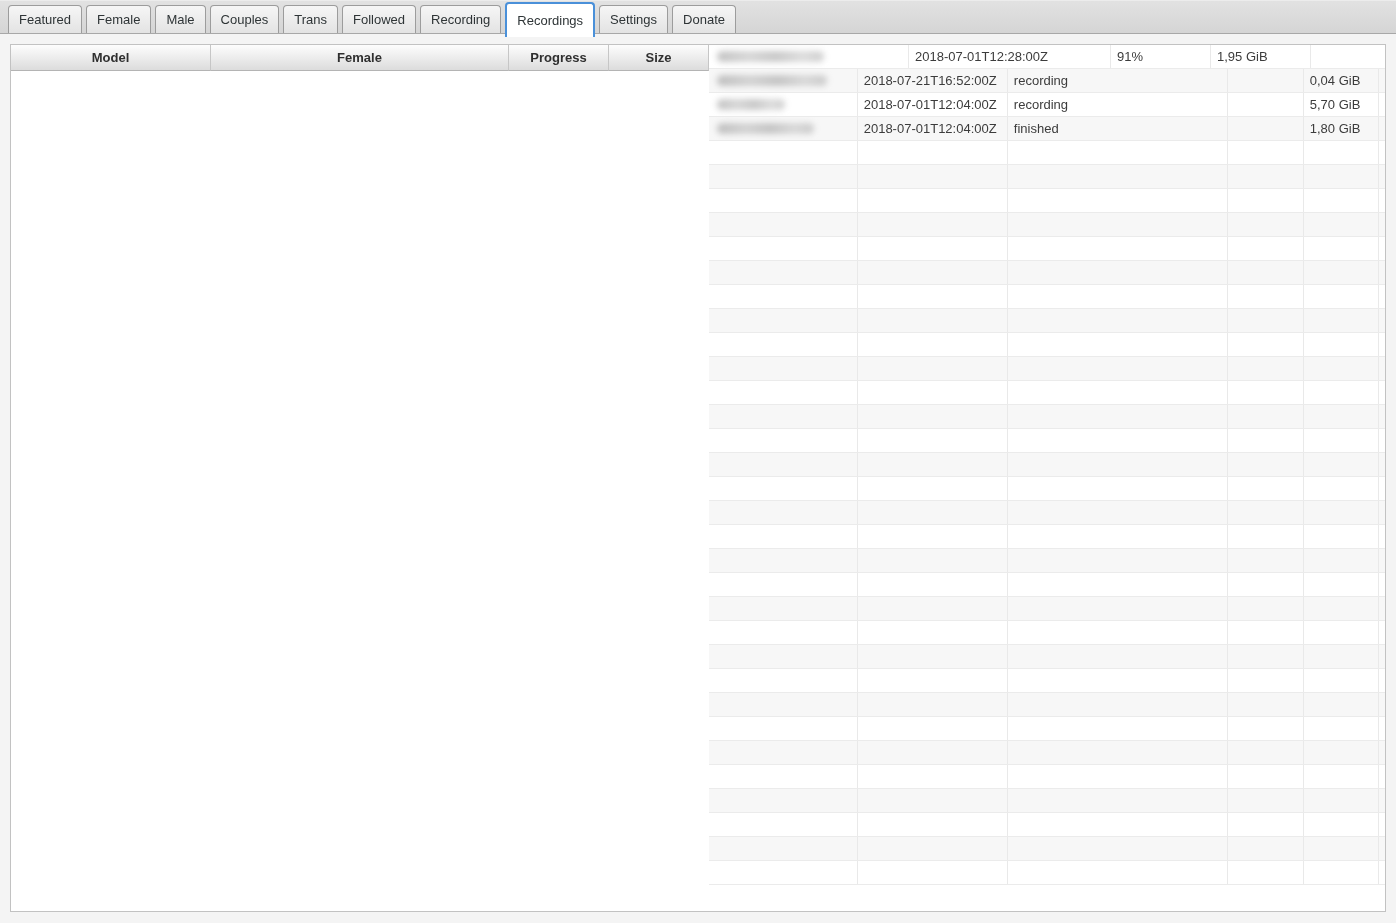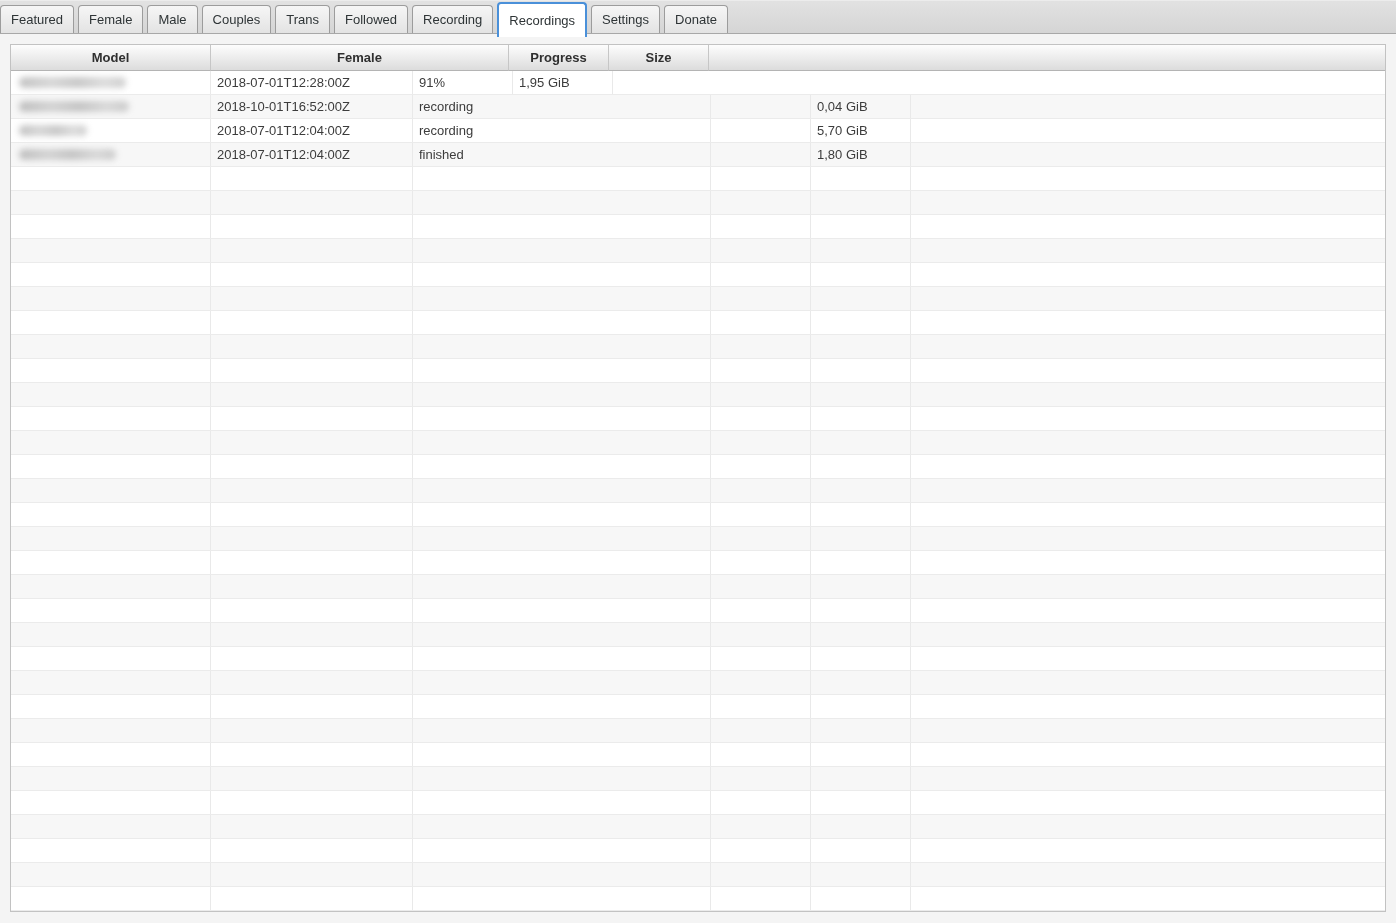--- a/index.html
+++ b/index.html
@@ -12,20 +12,21 @@
   }
 
   
   .tabbar{
     position:relative;
     height:33px;
     background:linear-gradient(#e2e2e2,#d5d5d5);
     border-bottom:1px solid #a8a8a8;
     display:flex;
     align-items:flex-end;
+    padding-left:8px;
     box-shadow:inset 0 1px 0 #ececec;
   }
   .tab{
     height:27px;
     display:flex;align-items:center;
     padding:0 10px;
     margin-right:4px;
     font-size:13px;
     color:#2e3436;
     background:linear-gradient(#f6f6f6,#e3e3e3);
@@ -49,21 +50,21 @@
   
   .main{
     padding:10px 10px 12px 10px;
   }
   .table{
     border:1px solid #c2c2c2;
     background:#ffffff;
     height:868px;
     box-sizing:border-box;
     display:flex;
-    flex-direction:column;
+    flex-direction:row;
     overflow:hidden;
   }
   .thead{
     display:flex;
     flex:0 0 26px;
   }
   .th{
     box-sizing:border-box;
     height:26px;
     line-height:25px;
@@ -148,21 +149,21 @@
           </div>
           <div class="td c-date">2018-07-01T12:28:00Z</div>
           <div class="td c-progress">91%</div>
           <div class="td c-size">1,95 GiB</div>
           <div class="td c-extra"></div>
         </div>
         <div class="row">
           <div class="td c-model">
             <div class="blur-blob" style="width: 110px;"></div>
           </div>
-          <div class="td c-date">2018-10-01T16:52:00Z</div>
+          <div class="td c-date">2018-07-21T16:52:00Z</div>
           <div class="td c-status">recording</div>
           <div class="td c-progress"></div>
           <div class="td c-size">0,04 GiB</div>
           <div class="td c-extra"></div>
         </div>
         <div class="row">
           <div class="td c-model">
             <div class="blur-blob" style="width: 68px;"></div>
           </div>
           <div class="td c-date">2018-07-01T12:04:00Z</div>

